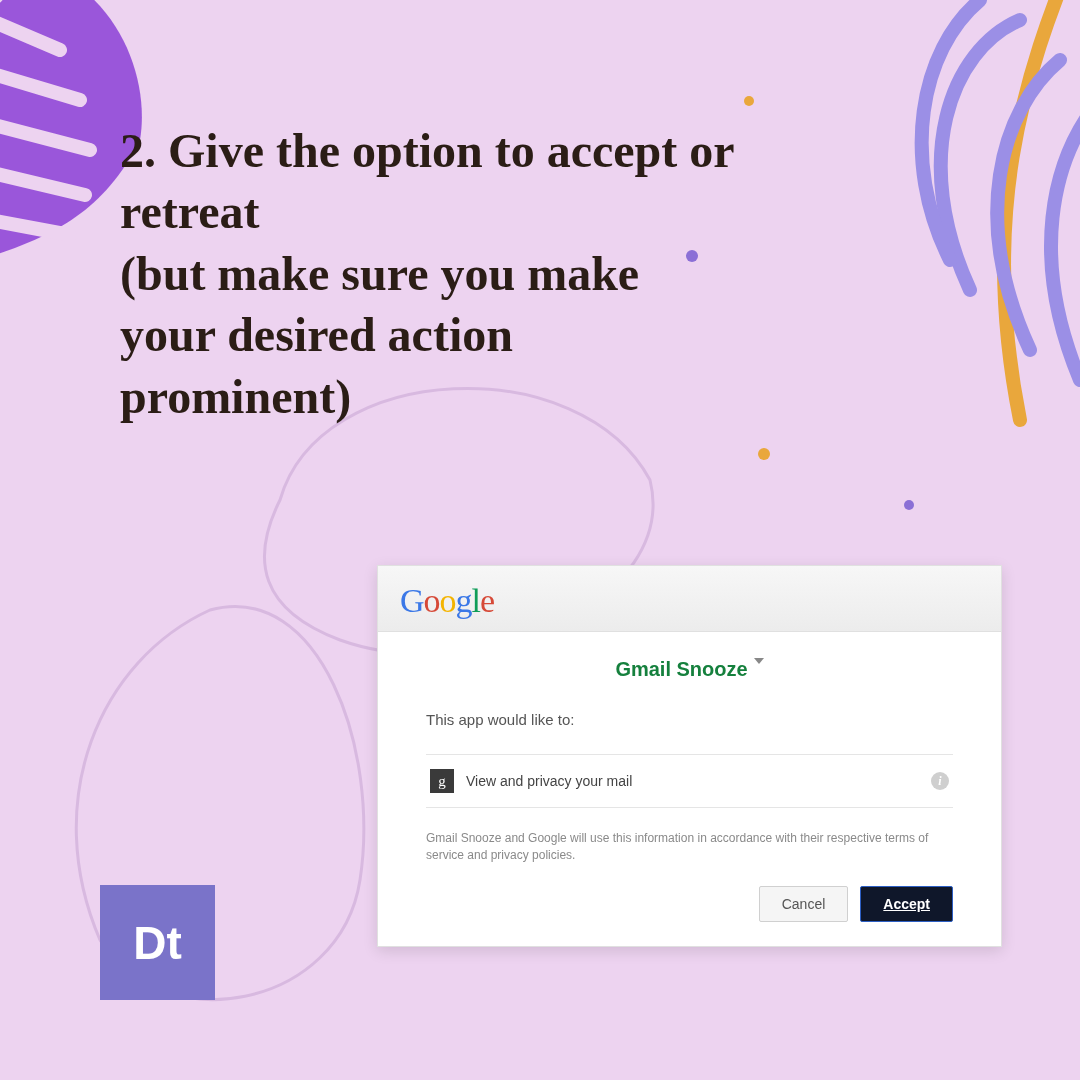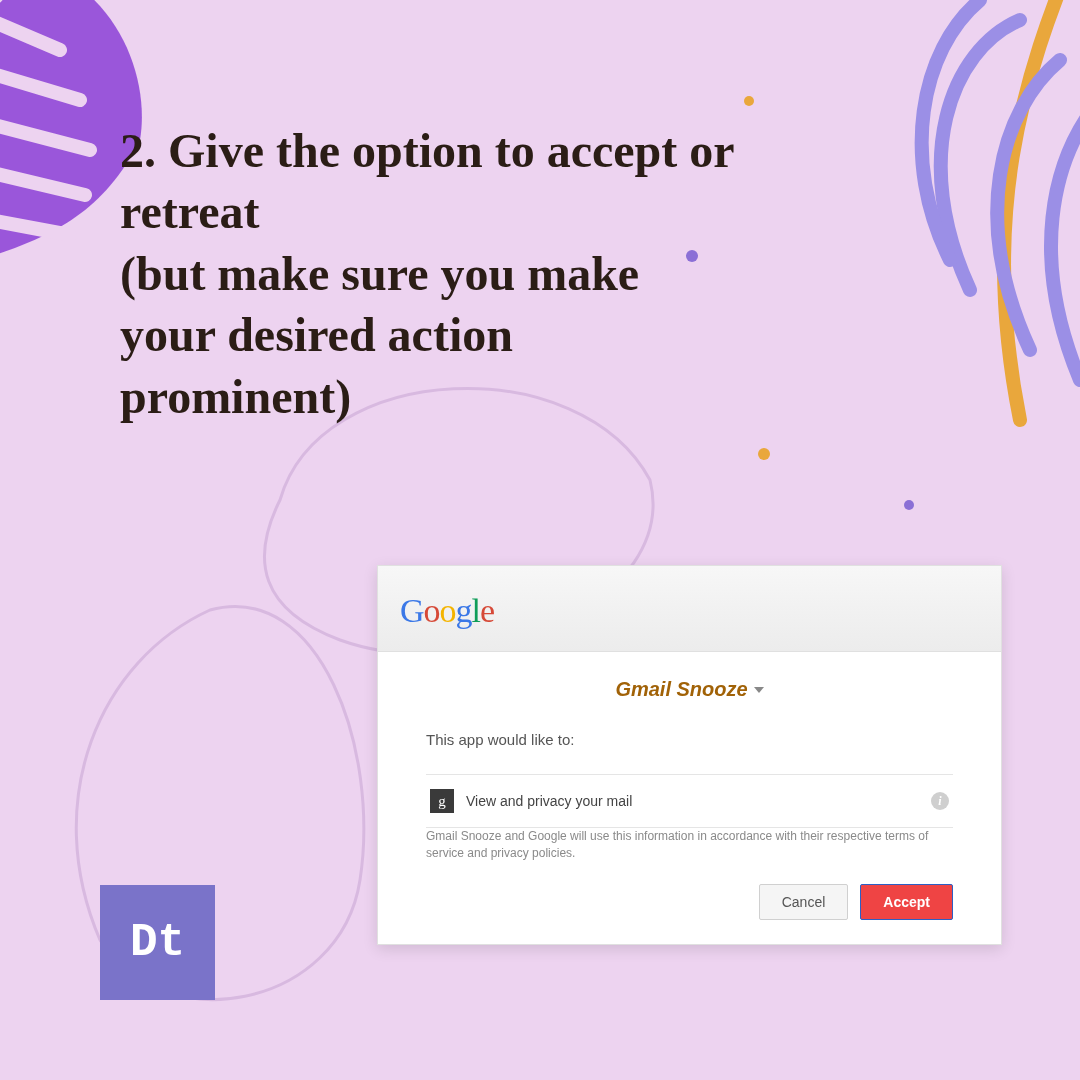--- a/index.html
+++ b/index.html
@@ -37,39 +37,39 @@
     }
     .badge-dt {
       position: absolute;
       left: 100px; bottom: 80px;
       width: 115px; height: 115px;
       background: #7a73c9;
       color: #ffffff;
       display: flex;
       align-items: center;
       justify-content: center;
-      font-family: Liberation Mono, monospace;
+      font-family: Liberation Sans, sans-serif;
       font-size: 46px;
       font-weight: 600;
       z-index: 2;
     }
     .dialog {
       position: absolute;
       right: 78px; top: 565px;
       width: 625px;
       background: #ffffff;
       border: 1px solid #e0e0e0;
       box-shadow: 0 4px 14px rgba(0,0,0,0.12);
       z-index: 3;
     }
     .dialog-header {
       background: linear-gradient(#f7f7f7, #ececec);
       border-bottom: 1px solid #e0e0e0;
       padding: 14px 22px 10px 22px;
-      height: 86px;
+      height: 66px;
       display: flex;
       align-items: center;
     }
     .google-logo {
       font-family: Georgia, 'Times New Roman', serif;
       font-size: 34px;
       font-weight: 400;
       letter-spacing: -1px;
     }
     .google-logo span:nth-child(1){color:#3b78e7;}
@@ -77,28 +77,26 @@
     .google-logo span:nth-child(3){color:#f4b400;}
     .google-logo span:nth-child(4){color:#3b78e7;}
     .google-logo span:nth-child(5){color:#0f9d58;}
     .google-logo span:nth-child(6){color:#d64937;}
     .dialog-body {
       padding: 26px 48px 24px 48px;
     }
     .app-title {
       text-align: center;
       font-size: 20px;
-      color: #a16207;
+      color: #15803d;
       font-weight: bold;
       margin-bottom: 30px;
       display: flex;
       justify-content: center;
-      align-items: center;
       gap: 6px;
-      font-style: italic;
     }
     .chevron-down {
       width: 0; height: 0;
       border-left: 5px solid transparent;
       border-right: 5px solid transparent;
       border-top: 6px solid #888;
     }
     .permission-prompt {
       font-size: 15px;
       color: #555;
@@ -136,20 +134,21 @@
       font-size: 12px;
       font-weight: bold;
       display: flex;
       align-items: center;
       justify-content: center;
       font-family: Georgia, serif;
       font-style: italic;
       flex: none;
     }
     .disclaimer {
+      margin-top: 22px;
       font-size: 12px;
       line-height: 1.4;
       color: #8a8a8a;
     }
     .actions {
       margin-top: 22px;
       display: flex;
       justify-content: flex-end;
       gap: 12px;
     }
@@ -159,24 +158,25 @@
       border-radius: 2px;
       cursor: pointer;
       font-family: Arial, sans-serif;
     }
     .btn-cancel {
       background: #f5f5f5;
       border: 1px solid #d0d0d0;
       color: #555;
     }
     .btn-accept {
-      background: #ef4444;
+      background: #0f172a;
       border: 1px solid #2d5fc4;
       color: #fff;
       font-weight: bold;
+      text-decoration: underline;
     }
     .scribble {
       position: absolute;
       z-index: 1;
     }
     .dot {
       position: absolute;
       border-radius: 50%;
     }
   </style>

